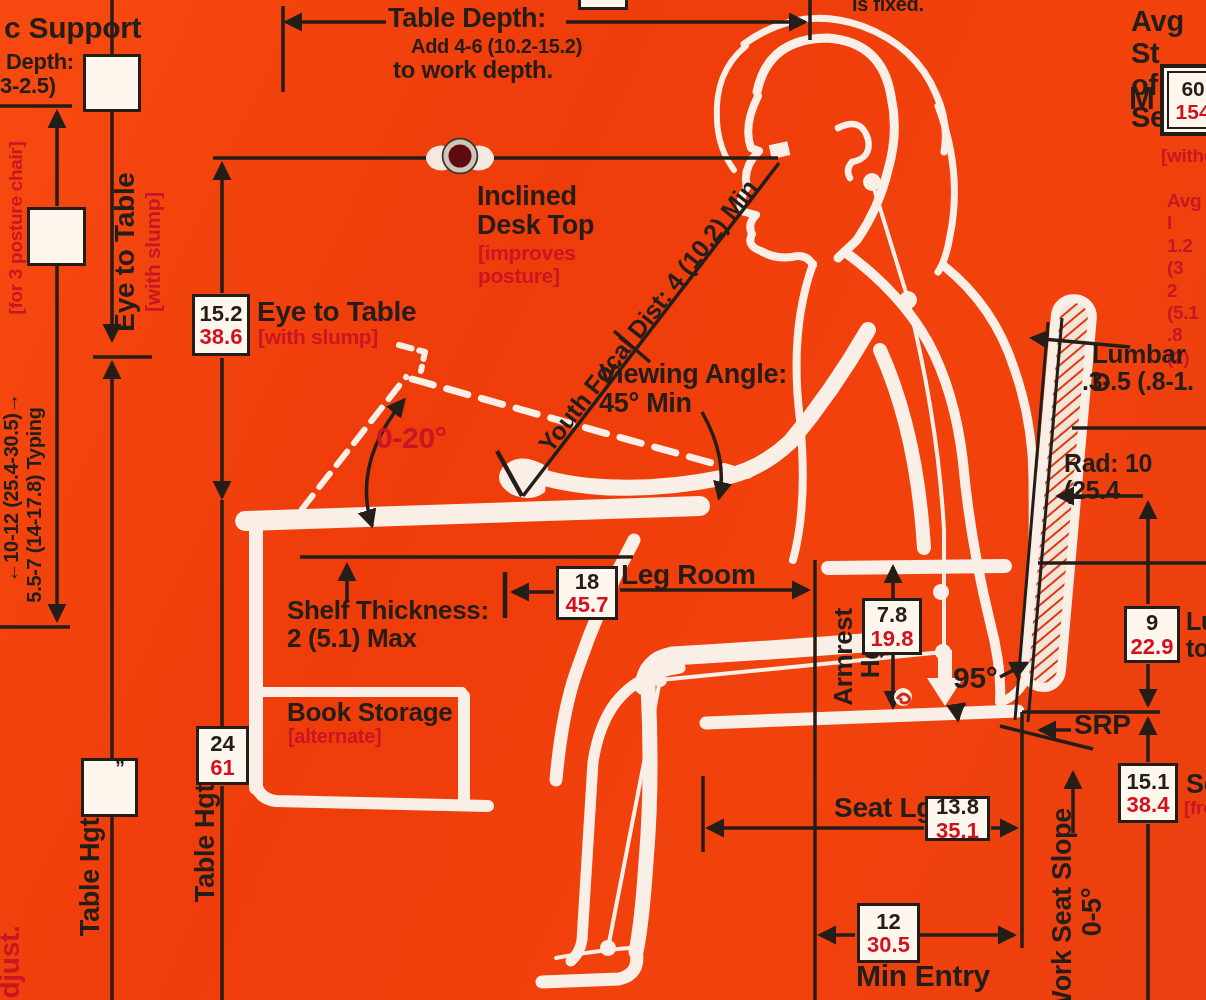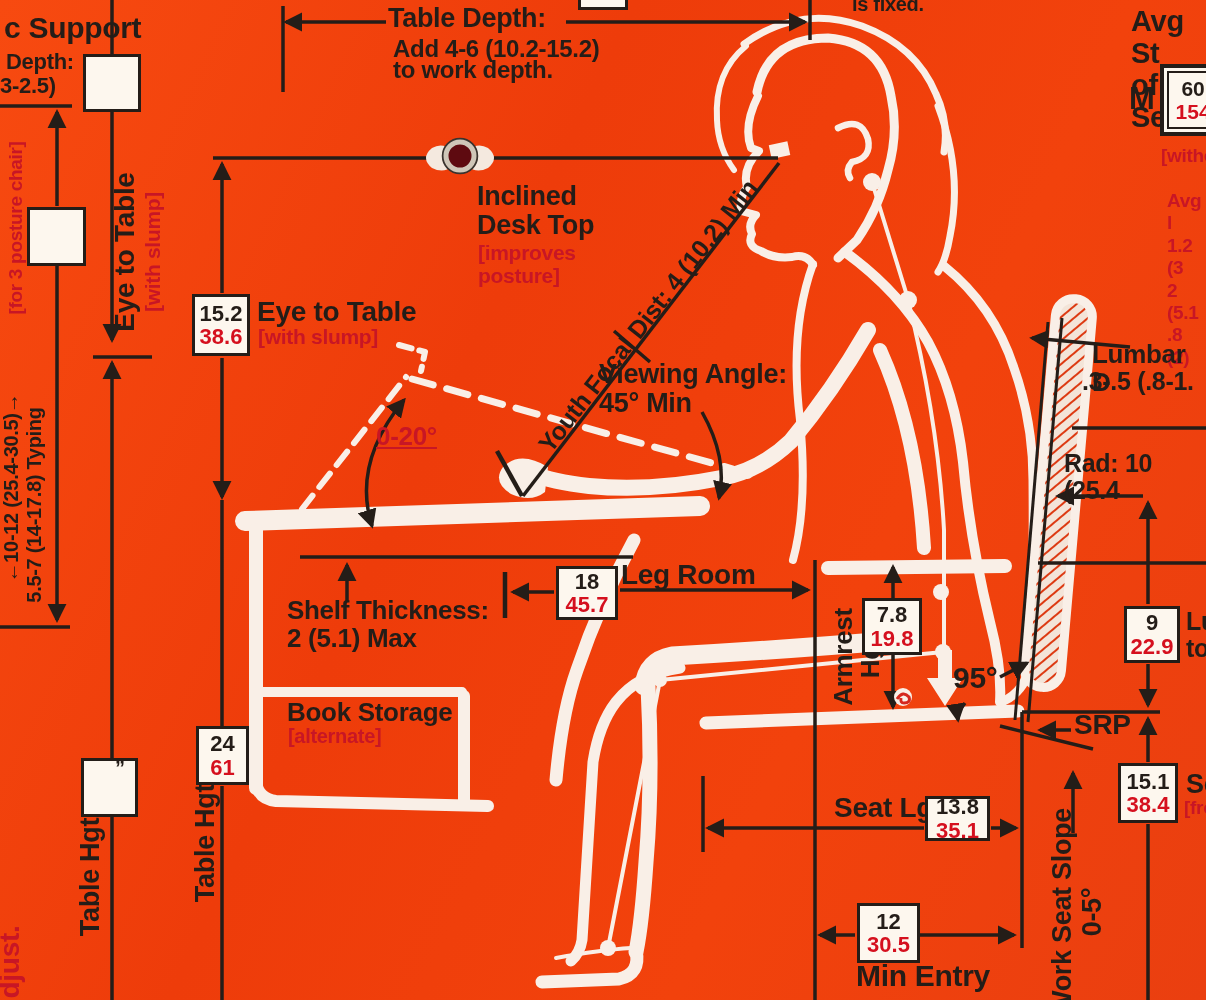--- a/index.html
+++ b/index.html
@@ -186,21 +186,21 @@
     <circle cx="903" cy="697" r="9" fill="#f9efe7" stroke="none"></circle>
     <path d="M897,699 Q903,690 909,697 Q911,703 904,703 Q900,703 901,698" fill="none" stroke="#d5281e" stroke-width="3"></path>
   </g>
 </svg>
 
 <div class="t" style="left:4px;top:12px;font-size:30px;">c Support</div>
 <div class="t" style="left:6px;top:50px;font-size:22px;">Depth:</div>
 <div class="t" style="left:0px;top:74px;font-size:22px;">3-2.5)</div>
 
 <div class="t" style="left:388px;top:4px;font-size:27px;">Table Depth:</div>
-<div class="t" style="left:393px;top:36px;font-size:24px;">Add 4-6 (10.2-15.2)</div>
+<div class="t" style="left:411px;top:36px;font-size:20px;">Add 4-6 (10.2-15.2)</div>
 <div class="t" style="left:393px;top:57px;font-size:24px;">to work depth.</div>
 <div class="t" style="left:852px;top:-6px;font-size:20px;">is fixed.</div>
 
 <div class="t" style="left:1131px;top:6px;font-size:29px;font-weight:800;line-height:1.1;">Avg St
 of Seat</div>
 <div class="t" style="left:1129px;top:82px;font-size:31px;">M</div>
 <div class="statbox" style="left:1160px;top:64px;width:72px;height:72px;">
   <div class="inner">
     <span class="in">60.</span>
     <span class="cm">154.</span>
@@ -209,21 +209,21 @@
 <div class="t red" style="left:1161px;top:146px;font-size:19px;">[witho</div>
 <div class="t red" style="left:1167px;top:190px;font-size:19px;line-height:1.18;">Avg l
 1.2 (3
 2 (5.1
 .8 (2)</div>
 
 <div class="t" style="left:477px;top:182px;font-size:27px;">Inclined
 Desk Top</div>
 <div class="t red" style="left:478px;top:242px;font-size:21px;">[improves
 posture]</div>
-<div class="t red" style="left:376px;top:422px;font-size:26px;text-decoration:underline;">0-20°</div>
+<div class="t red" style="left:376px;top:422px;font-size:30px;">0-20°</div>
 
 <div class="t" style="left:648px;top:316px;transform:translate(-50%,-50%) rotate(-52deg);white-space:nowrap;font-size:25px;">Youth Focal Dist: 4 (10.2) Min</div>
 <div class="t" style="left:599px;top:360px;font-size:27px;">Viewing Angle:
 45° Min</div>
 
 <div class="t" style="left:257px;top:297px;font-size:28px;">Eye to Table</div>
 <div class="t red" style="left:258px;top:326px;font-size:21px;">[with slump]</div>
 
 <div class="t" style="left:287px;top:596px;font-size:26px;">Shelf Thickness:
 2 (5.1) Max</div>

